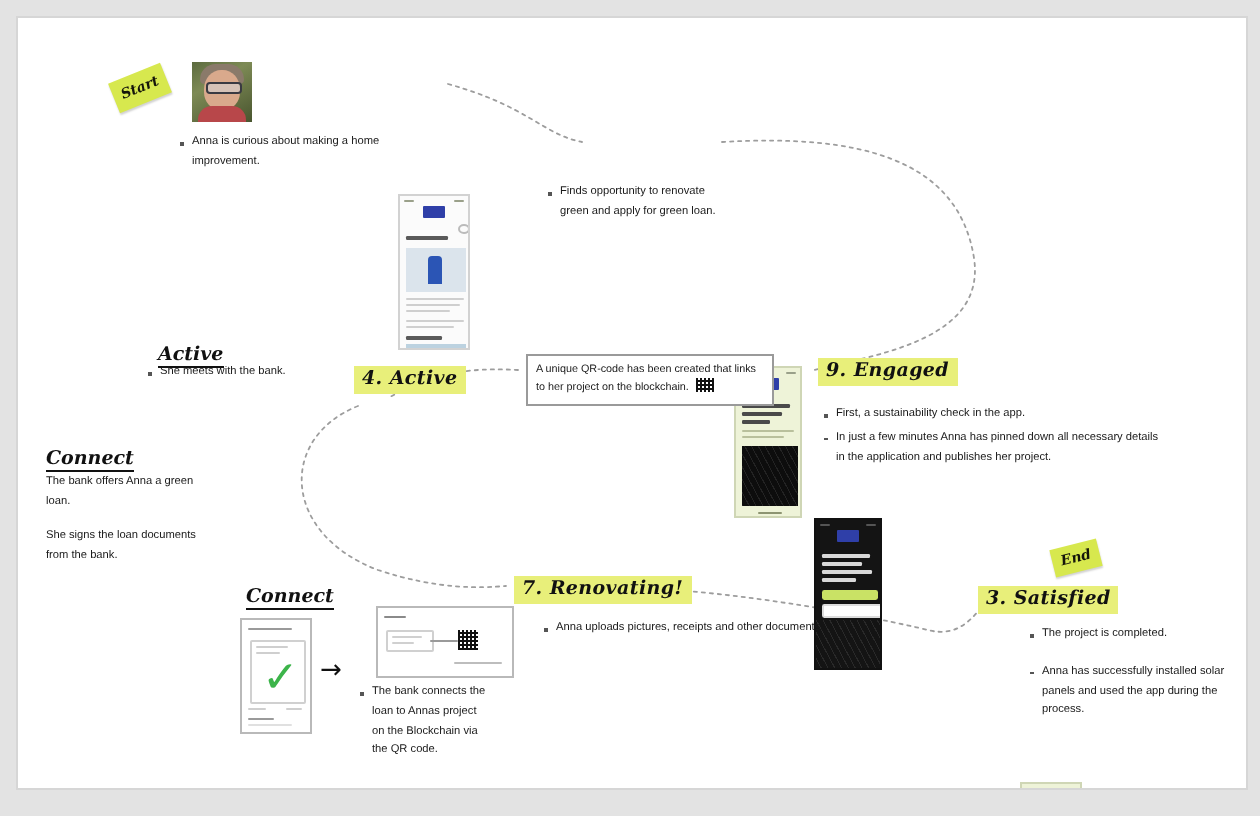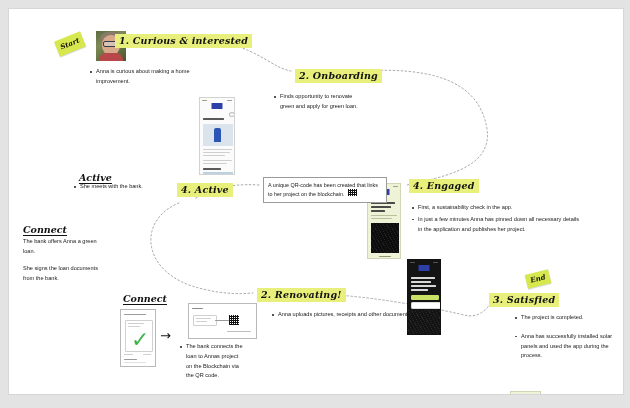--- a/index.html
+++ b/index.html
@@ -134,21 +134,20 @@
     <span>Start</span>
   </div>
 
   <div class="abs avatar" style="left:87px;top:22px;">
     <div class="hair"></div>
     <div class="face"></div>
     <div class="glasses"></div>
     <div class="body"></div>
   </div>
 
-  <div class="abs stage-head" style="left:106px;top:25px;">1. Curious &amp; interested</div>
 
   <ul class="bul abs" style="left:80px;top:58px;width:108px;">
     <li>Anna is curious about making a home improvement.</li>
   </ul>
 
   <div class="abs phone white" style="left:190px;top:58px;width:36px;height:78px;">
     <div class="p-status">
         <i></i>
         <i></i>
       </div>
@@ -160,21 +159,20 @@
       </div>
     <div class="ln" style="left:3px;top:51px;width:29px;"></div>
     <div class="ln" style="left:3px;top:54px;width:27px;"></div>
     <div class="ln" style="left:3px;top:57px;width:22px;"></div>
     <div class="ln" style="left:3px;top:62px;width:29px;"></div>
     <div class="ln" style="left:3px;top:65px;width:24px;"></div>
     <div class="ln" style="left:3px;top:70px;width:18px;height:2.4px;background:#5a5a5a;"></div>
     <div class="photo-blue" style="left:3px;top:74px;width:30px;height:8px;background:#bcd2e0;"></div>
   </div>
 
-  <div class="abs stage-head" style="left:286px;top:60px;">2. Onboarding</div>
 
   <ul class="bul abs" style="left:264px;top:83px;width:86px;">
     <li>Finds opportunity to renovate green and apply for green loan.</li>
   </ul>
 
   <div class="abs phone" style="left:358px;top:66px;width:34px;height:76px;">
     <div class="p-status">
         <i></i>
         <i></i>
       </div>
@@ -201,21 +199,21 @@
     <div class="btn-green" style="left:3px;top:35px;width:28px;"></div>
     <div class="btn-white" style="left:3px;top:42px;width:28px;"></div>
     <div class="photo-dark" style="left:0px;top:50px;width:34px;height:26px;background:transparent;"></div>
   </div>
 
   <div class="abs callout" style="left:254px;top:168px;width:114px;">
     <span>A unique QR-code has been created that links to her project on the blockchain.</span>
     <span class="abs qr" style="left:84px;top:11px;width:9px;height:7px;background-size:2px 2px, 2px 2px;"></span>
   </div>
 
-  <div class="abs stage-head" style="left:400px;top:170px;">4. Engaged</div>
+  <div class="abs stage-head" style="left:400px;top:170px;">9. Engaged</div>
 
   <ul class="bul abs" style="left:402px;top:194px;width:170px;">
     <li>First, a sustainability check in the app.</li>
     <li>In just a few minutes Anna has pinned down all necessary details in the application and publishes her project.</li>
   </ul>
 
   <div class="abs phone" style="left:501px;top:122px;width:31px;height:68px;">
     <div class="p-status">
         <i></i>
         <i></i>
@@ -265,21 +263,21 @@
     </div>
     <div class="ln" style="left:26px;top:15.5px;width:14px;background:#9a9a9a;"></div>
     <div class="qr" style="left:40px;top:11px;width:10px;height:10px;background-size:2px 2px,2px 2px;"></div>
     <div class="ln" style="left:38px;top:27px;width:24px;background:#bdbdbd;"></div>
   </div>
 
   <ul class="bul abs" style="left:170px;top:333px;width:66px;">
     <li>The bank connects the loan to Annas project on the Blockchain via the QR code.</li>
   </ul>
 
-  <div class="abs stage-head" style="left:248px;top:279px;">2. Renovating!</div>
+  <div class="abs stage-head" style="left:248px;top:279px;">7. Renovating!</div>
 
   <ul class="bul abs" style="left:262px;top:301px;width:160px;">
     <li>Anna uploads pictures, receipts and other documents.</li>
   </ul>
 
   <div class="abs sticky" style="left:517px;top:263px;width:24px;height:14px;line-height:14px;transform:rotate(-14deg);">
     <span>End</span>
   </div>
 
   <div class="abs stage-head" style="left:480px;top:284px;">3. Satisfied</div>

